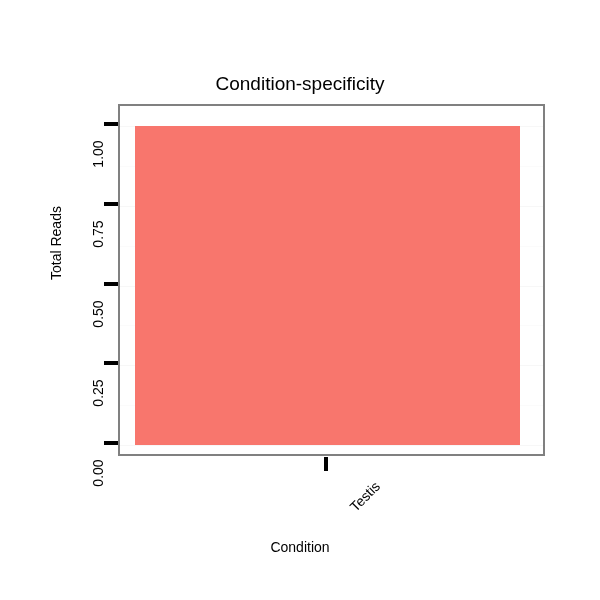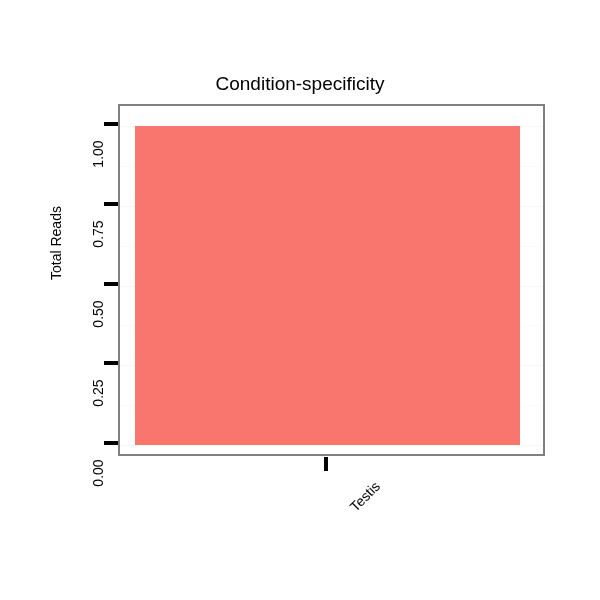--- a/index.html
+++ b/index.html
@@ -155,14 +155,15 @@
         <div class="gridline-minor" style="top: 59.875px;"></div>
       </div>
     <div id="bar-testis" title="Testis: 1.00" style="left: 15px; width: 385px; top: 20px; height: 319px; background: rgb(248, 118, 109);"></div>
   </div>
 
   <div id="x-axis-group">
       <div class="x-tick-mark" style="left: 323.5px; top: 457px;"></div>
       <div class="x-tick-label" style="left: 335.5px; top: 478px;">Testis</div>
     </div>
 
+  <div id="x-axis-title">Condition</div>
 
 </div>
 
 </body></html>

